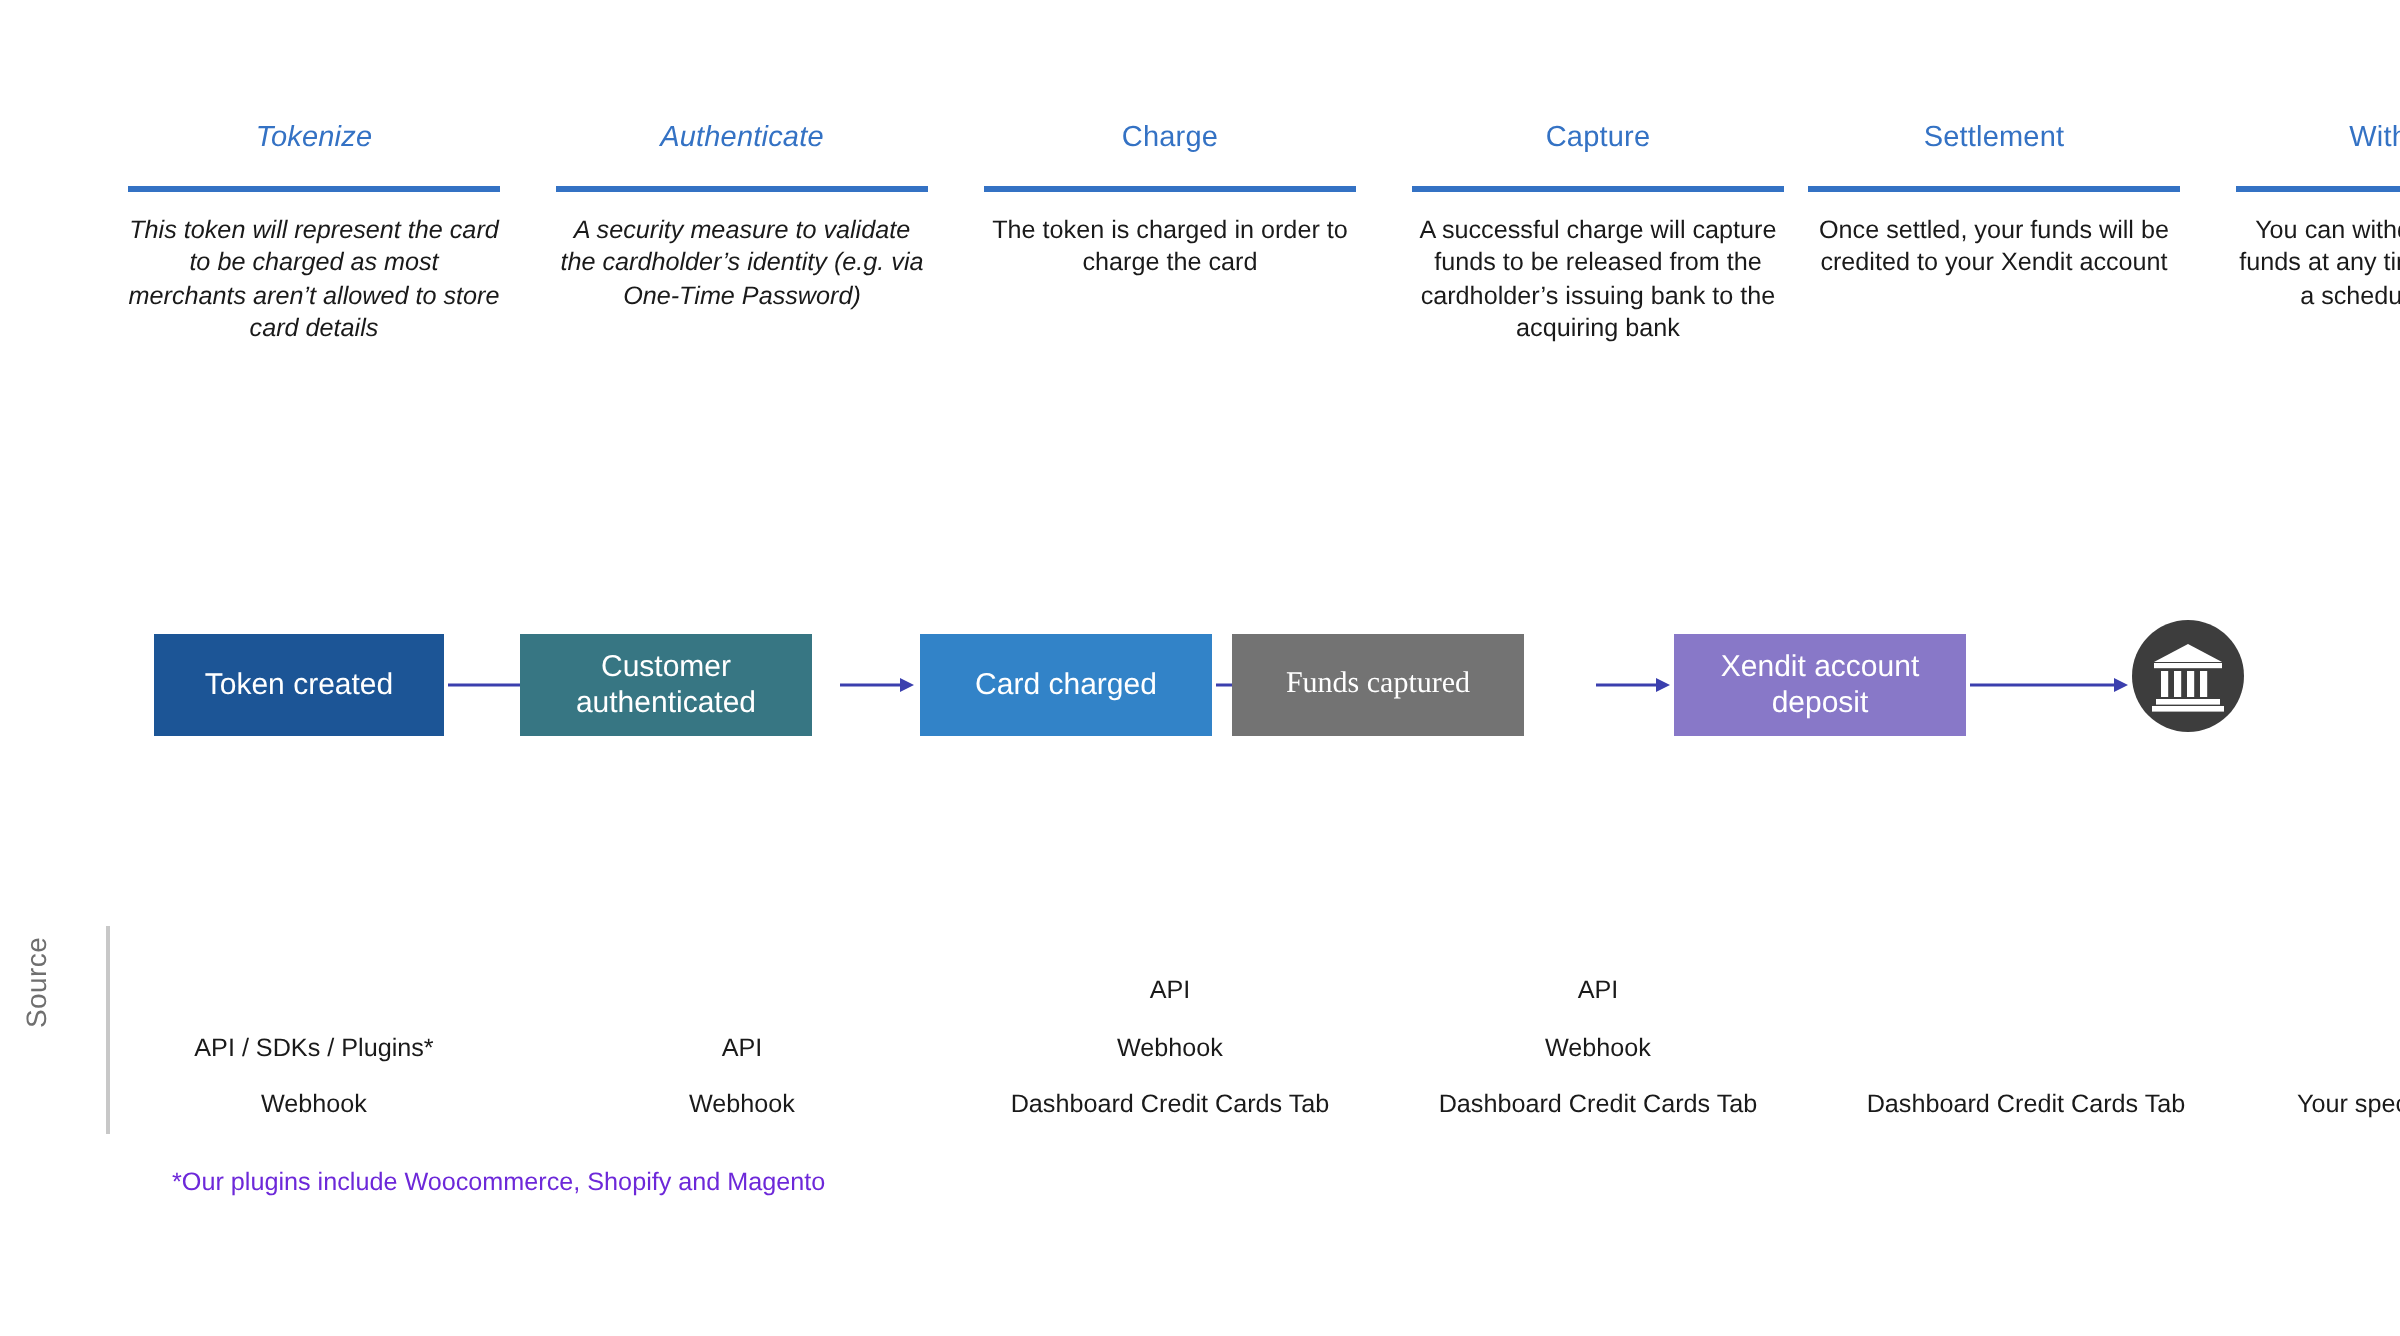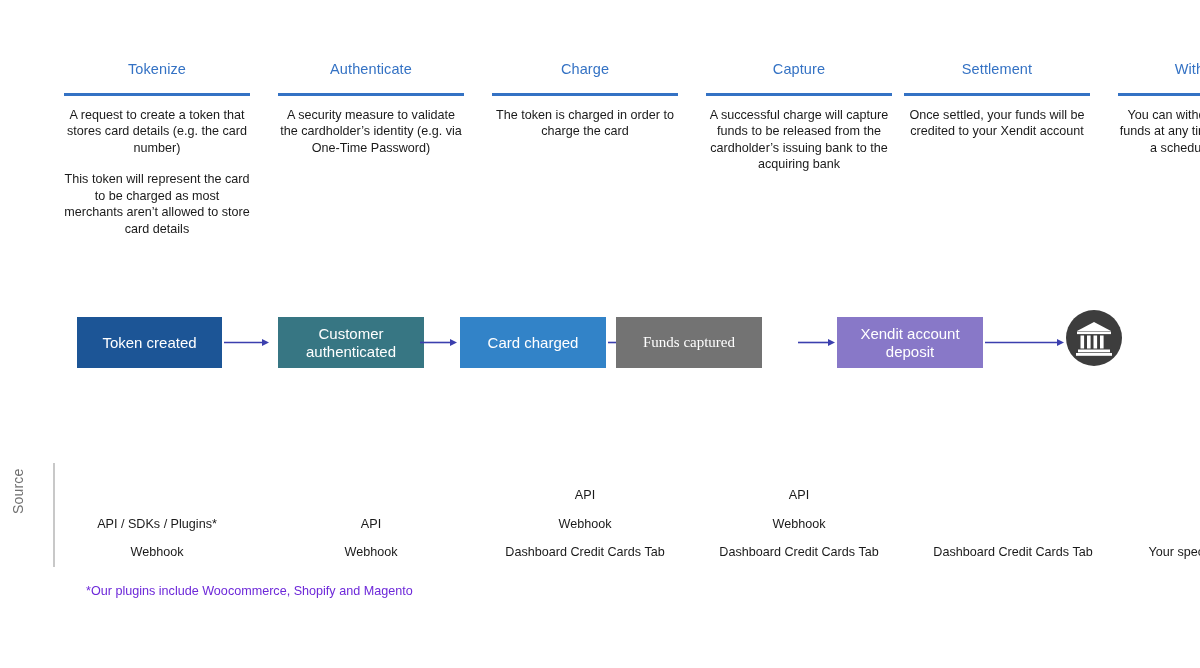--- a/index.html
+++ b/index.html
@@ -25,22 +25,22 @@
     display: flex;
   }
   .stage-col {
     width: 186px;
     margin: 0 0 0 0;
     flex: 0 0 186px;
     display: flex;
     flex-direction: column;
     align-items: center;
   }
-  .stage-col.c0 { margin-left: 64px; }
-  .stage-col.c1 { margin-left: 28px; }
+  .stage-col.c0 { margin-left: 64px; font-style: italic; }
+  .stage-col.c1 { margin-left: 28px; font-style: italic; }
   .stage-col.c2 { margin-left: 28px; }
   .stage-col.c3 { margin-left: 28px; }
   .stage-col.c4 { margin-left: 12px; }
   .stage-col.c5 { margin-left: 28px; }
 
   .stage-title {
     font-size: 14.5px;
     color: #3472c4;
     letter-spacing: 0.1px;
     line-height: 18px;
@@ -161,21 +161,20 @@
 </style>
 </head>
 <body>
 
 <div class="stage-columns">
 
   <div class="stage-col c0">
     <div class="stage-title">Tokenize</div>
     <div class="stage-rule"></div>
     <div class="stage-body">
-      <p>A request to create a token that stores card details (e.g. the card number)</p>
       <p>This token will represent the card to be charged as most merchants aren’t allowed to store card details</p>
     </div>
   </div>
 
   <div class="stage-col c1">
     <div class="stage-title">Authenticate</div>
     <div class="stage-rule"></div>
     <div class="stage-body">
       <p>A security measure to validate the cardholder’s identity (e.g. via One-Time Password)</p>
     </div>
@@ -221,21 +220,21 @@
     <span>Token created</span>
   </div>
 
   <div class="flow-arrow" style="left:224px; width:46px;">
     <svg width="46" height="9" viewBox="0 0 46 9">
       <line x1="0" y1="4.5" x2="38" y2="4.5" stroke="#3b3fae" stroke-width="1.6"></line>
       <polygon points="38,1 45,4.5 38,8" fill="#3b3fae"></polygon>
     </svg>
   </div>
 
-  <div class="flow-box" style="left:278px; width:146px; background:#377683;">
+  <div class="flow-box" style="left:260px; width:146px; background:#377683;">
     <span>Customer authenticated</span>
   </div>
 
   <div class="flow-arrow" style="left:420px; width:38px;">
     <svg width="38" height="9" viewBox="0 0 38 9">
       <line x1="0" y1="4.5" x2="30" y2="4.5" stroke="#3b3fae" stroke-width="1.6"></line>
       <polygon points="30,1 37,4.5 30,8" fill="#3b3fae"></polygon>
     </svg>
   </div>
 

